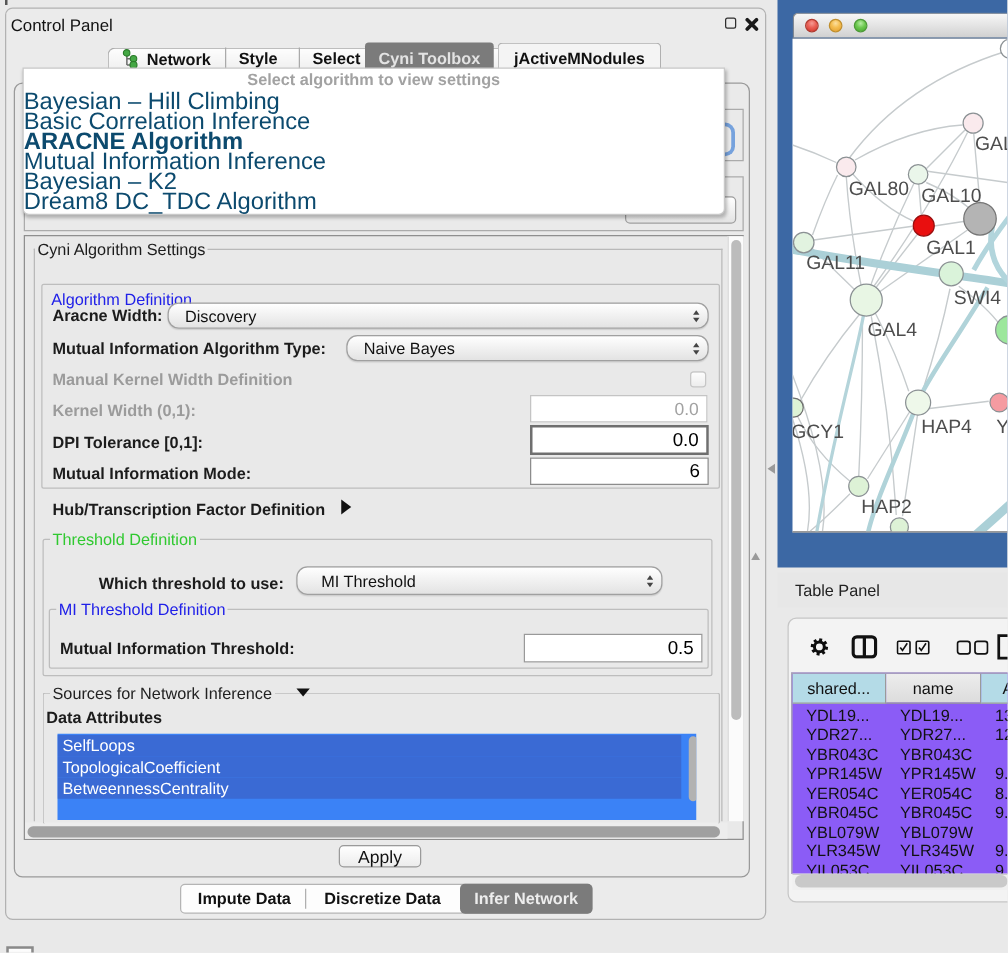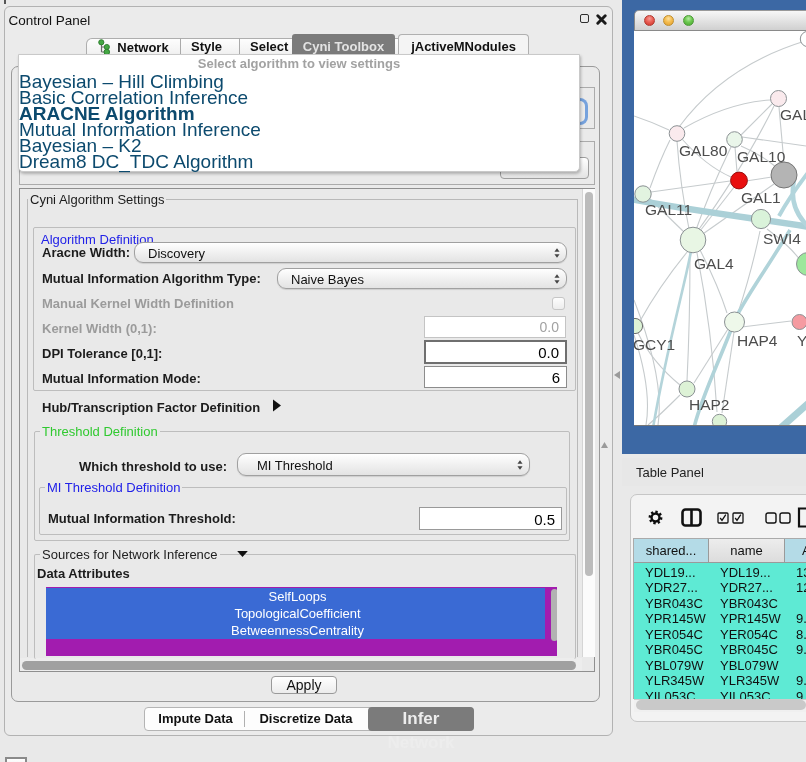--- a/index.html
+++ b/index.html
@@ -129,35 +129,35 @@
   </div>
 
 <div class="grp" style="left:34px;top:554px;width:540px;height:104px;border-bottom:none;">
     <div class="gt" style="color:#222;">Sources for Network Inference</div>
   </div>
 <svg class="abs" style="left:235px;top:550px;" width="15" height="8" viewBox="0 0 13 9">
     <path d="M0.5 1 L12.5 1 L6.5 8 Z" fill="#111"></path>
   </svg>
 <div class="abs lbl" style="left:37px;top:566px;">Data Attributes</div>
 
-<div class="abs" style="left:46px;top:587px;width:511px;height:69px;background:#a21caf;overflow:hidden;text-align:center;">
+<div class="abs" style="left:46px;top:587px;width:511px;height:69px;background:#3b82f6;overflow:hidden;">
   <div style="position:absolute;left:0;top:0.5px;width:499px;height:17px;background:#3a6ad4;color:#fff;font-size:13px;line-height:17px;padding-left:4px;box-sizing:border-box;">SelfLoops</div>
   <div style="position:absolute;left:0;top:34.5px;width:499px;height:17px;background:#3a6ad4;color:#fff;font-size:13px;line-height:17px;padding-left:4px;box-sizing:border-box;">BetweennessCentrality</div>
   <div style="position:absolute;left:0;top:17.5px;width:499px;height:17px;background:#3a6ad4;color:#fff;font-size:13px;line-height:17px;padding-left:4px;box-sizing:border-box;">TopologicalCoefficient</div>
   <div style="position:absolute;left:505px;top:2px;width:7px;height:52px;background:#b2b2b2;border-radius:3.5px;"></div>
 </div>
 
 <div class="abs" style="left:271px;top:676px;width:66px;height:18px;background:linear-gradient(#fff,#ececec);border:1px solid #9a9a9a;border-radius:4px;box-sizing:border-box;text-align:center;line-height:16px;font-size:14px;color:#111;">Apply</div>
 
 <div class="abs" style="left:144px;top:707px;width:330px;height:24px;background:#fdfdfd;border:1px solid #b4b4b4;border-radius:4px;box-sizing:border-box;"></div>
 <div class="abs" style="left:368px;top:707px;width:106px;height:24px;background:#7b7b7b;border-radius:4px;"></div>
 <div class="abs" style="left:144px;top:707px;width:103px;height:24px;line-height:24px;text-align:center;font-size:13px;font-weight:bold;color:#111;">Impute Data</div>
 <div class="abs" style="left:244px;top:711px;width:1px;height:16px;background:#b0b0b0;"></div>
 <div class="abs" style="left:247px;top:707px;width:118px;height:24px;line-height:24px;text-align:center;font-size:13px;font-weight:bold;color:#111;">Discretize Data</div>
-<div class="abs" style="left:368px;top:707px;width:106px;height:24px;line-height:24px;text-align:center;font-size:17px;font-weight:bold;color:#ededed;">Infer Network</div>
+<div class="abs" style="left:368px;top:707px;width:106px;height:24px;line-height:24px;text-align:center;font-size:13px;font-weight:bold;color:#ededed;">Infer Network</div>
 
 <div class="abs" style="left:5px;top:757px;width:18px;height:12px;border:2px solid #8a8a8a;background:linear-gradient(#fff,#e5e5e5);"></div>
 
 <div class="abs" style="left:622px;top:0;width:184px;height:454px;background:#3c68a4;"></div>
 
 <svg class="abs" style="left:613px;top:370px;" width="8" height="10" viewBox="0 0 8 10">
     <path d="M7 1 L1 5 L7 9 Z" fill="#9a9a9a"></path>
   </svg>
 <svg class="abs" style="left:600px;top:441px;" width="9" height="8" viewBox="0 0 9 8">
     <path d="M1 7 L4.5 1 L8 7 Z" fill="#9a9a9a"></path>
@@ -264,21 +264,21 @@
     <path d="M18.2 6 L20 8.3 L23.8 2.6" stroke="#111" stroke-width="1.3" fill="none"></path>
   </svg>
 <svg class="abs" style="left:765px;top:512px;" width="26" height="12" viewBox="0 0 26 12">
     <rect x="1" y="1" width="10" height="10" rx="2" fill="none" stroke="#111" stroke-width="1.4"></rect>
     <rect x="15" y="1" width="10" height="10" rx="2" fill="none" stroke="#111" stroke-width="1.4"></rect>
   </svg>
 <svg class="abs" style="left:797px;top:507px;" width="13" height="21" viewBox="0 0 13 21">
     <path d="M2 1.5 L10 1.5 L15 6.5 L15 19.5 L2 19.5 Z" fill="none" stroke="#111" stroke-width="2.2"></path>
   </svg>
 
-<div class="abs" style="left:633px;top:538px;width:173px;height:160px;background:#5eead4;border-left:1px solid #aaa;border-top:1px solid #aaa;overflow:hidden;font-size:13px;color:#111;">
+<div class="abs" style="left:633px;top:538px;width:173px;height:160px;background:#8b5cf6;border-left:1px solid #aaa;border-top:1px solid #aaa;overflow:hidden;font-size:13px;color:#111;">
   <div style="position:absolute;left:0;top:0;width:75px;height:24px;background:#b4dbe7;border-right:1px solid #9a9a9a;border-bottom:1px solid #9a9a9a;box-sizing:border-box;text-align:center;line-height:23px;">shared...</div>
   <div style="position:absolute;left:75px;top:0;width:76px;height:24px;background:linear-gradient(#ededed,#dcdcdc);border-right:1px solid #9a9a9a;border-bottom:1px solid #9a9a9a;box-sizing:border-box;text-align:center;line-height:23px;">name</div>
   <div style="position:absolute;left:151px;top:0;width:25px;height:24px;background:#b4dbe7;border-bottom:1px solid #9a9a9a;box-sizing:border-box;line-height:23px;padding-left:17px;">A</div>
   <div style="position:absolute;left:11px;top:26px;">YDL19...</div>
     <div style="position:absolute;left:86px;top:26px;">YDL19...</div>
     <div style="position:absolute;left:162px;top:26px;">13</div>
   <div style="position:absolute;left:11px;top:41px;">YDR27...</div>
     <div style="position:absolute;left:86px;top:41px;">YDR27...</div>
     <div style="position:absolute;left:162px;top:41px;">12</div>
   <div style="position:absolute;left:11px;top:56.5px;">YBR043C</div>

